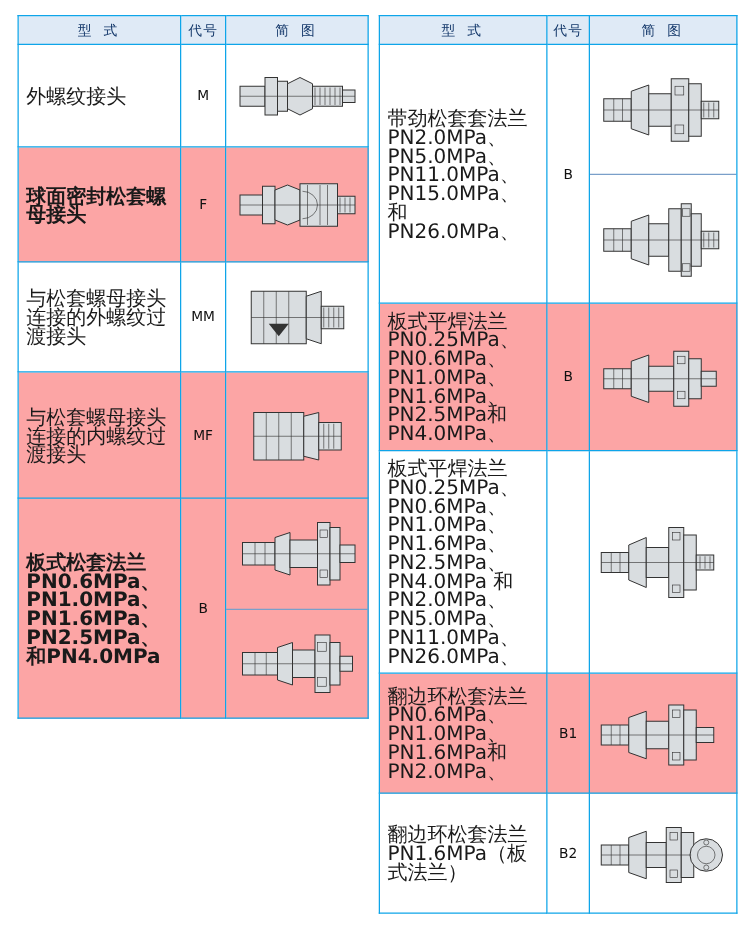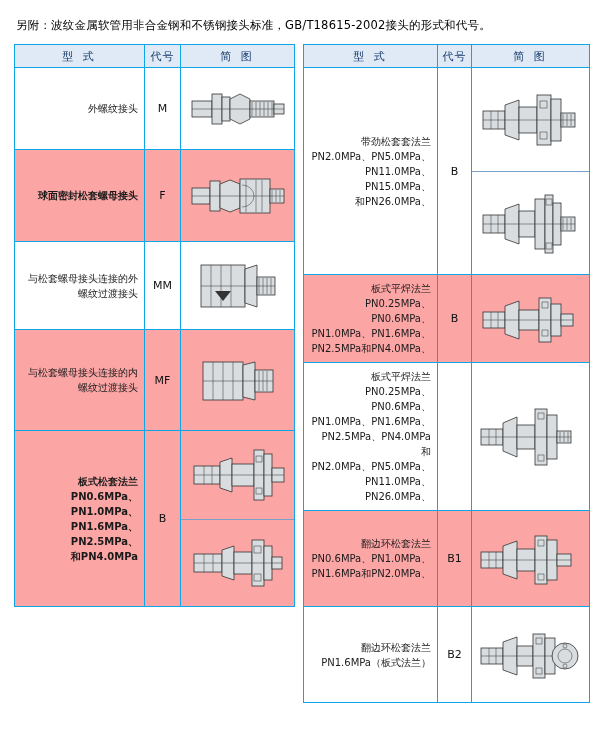--- a/index.html
+++ b/index.html
@@ -50,38 +50,37 @@
   .tbl-left .c2{width:36px;}
   .tbl-left .c3{width:114px;}
   
   .tbl-right{width:288px;}
   .tbl-right .c1{width:134px;}
   .tbl-right .c2{width:34px;}
   .tbl-right .c3{width:118px;}
 
   .cell-text{
     padding:6px 6px;
-    font-size:10px;
+    font-size:16px;
     line-height:15px;
     color:#1a1a1a;
-    text-align:right;
+    text-align:left;
   }
   .yellow{background:#fca5a5;}
   .white{background:#ffffff;}
   .code{font-size:11px;color:#111;}
   .figwrap{display:flex;align-items:center;justify-content:center;height:100%;}
   svg{display:block;}
   .t-b{font-weight:bold;}
 </style>
 </head>
 <body>
 
 <div class="page">
 
-  <div class="title">另附：波纹金属软管用非合金钢和不锈钢接头标准，GB/T18615-2002接头的形式和代号。</div>
 
   <div class="tables">
 
     <table class="tbl-left">
       <colgroup>
           <col class="c1">
           <col class="c2">
           <col class="c3">
         </colgroup>
       <tbody>

